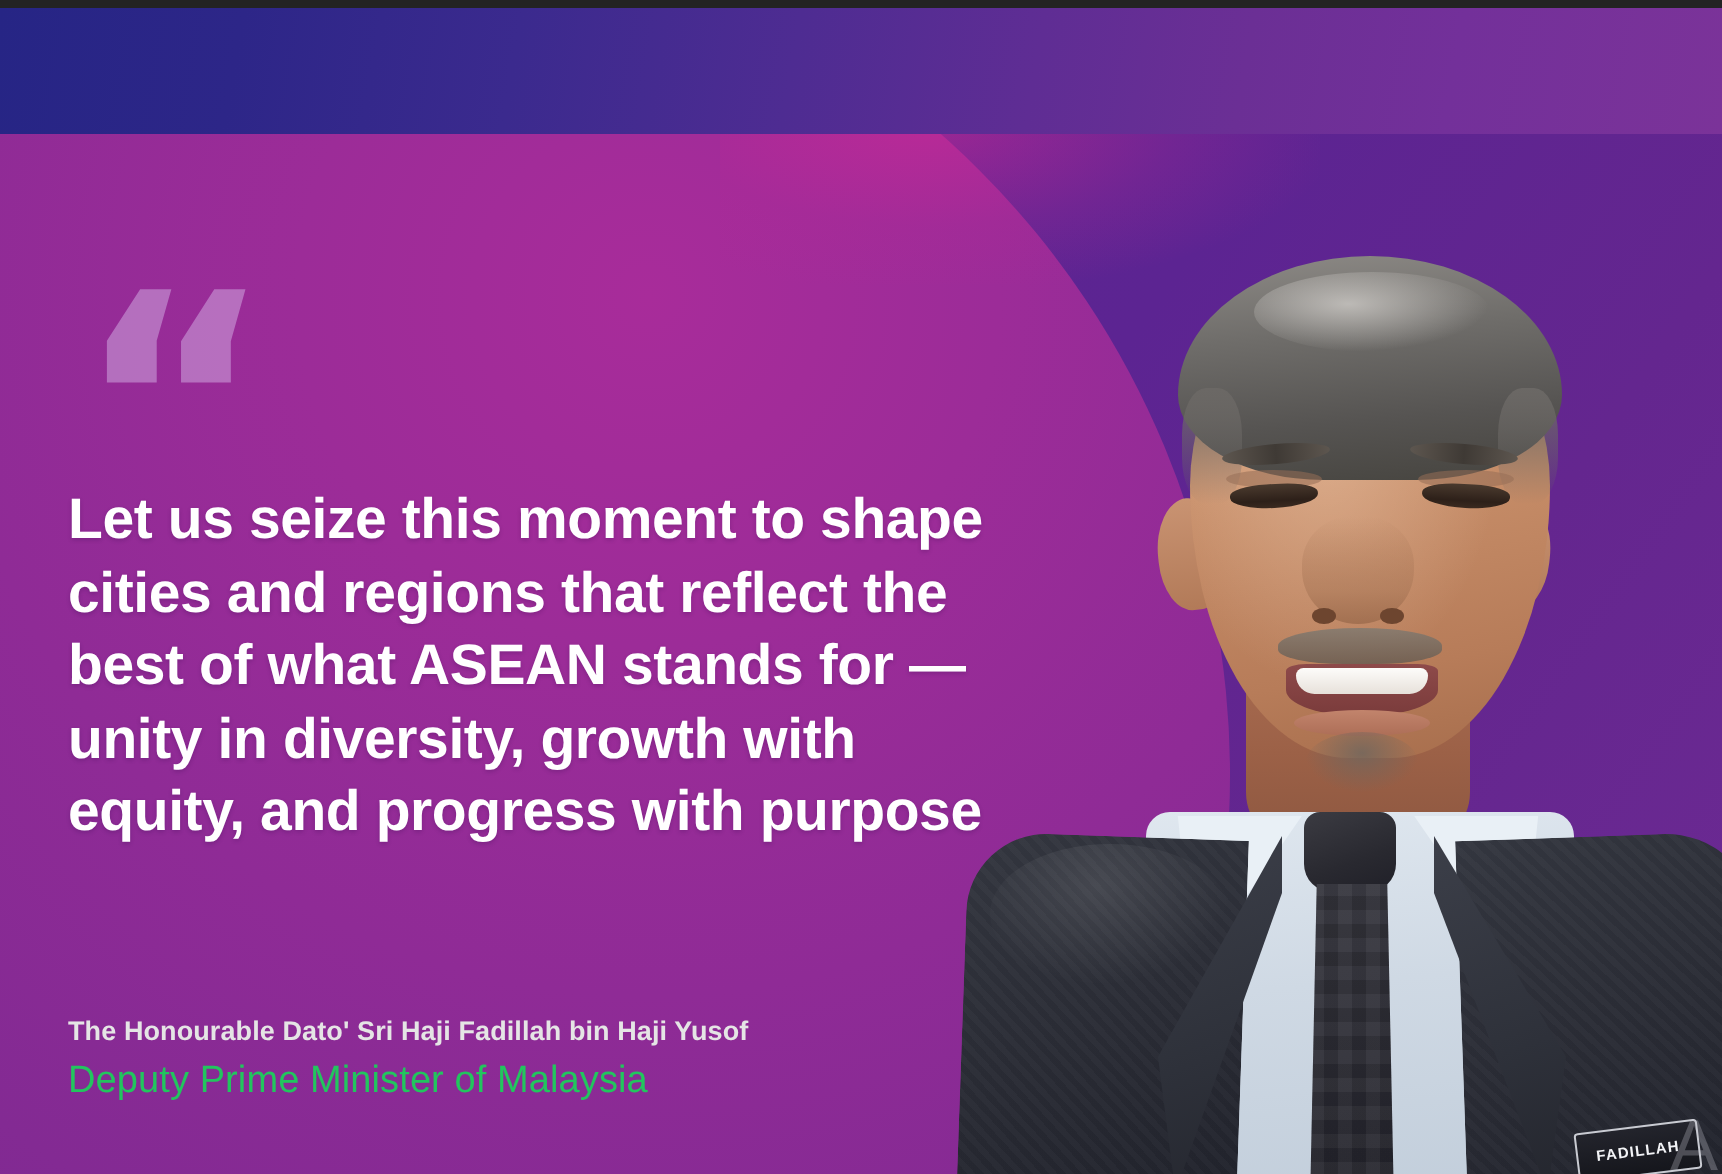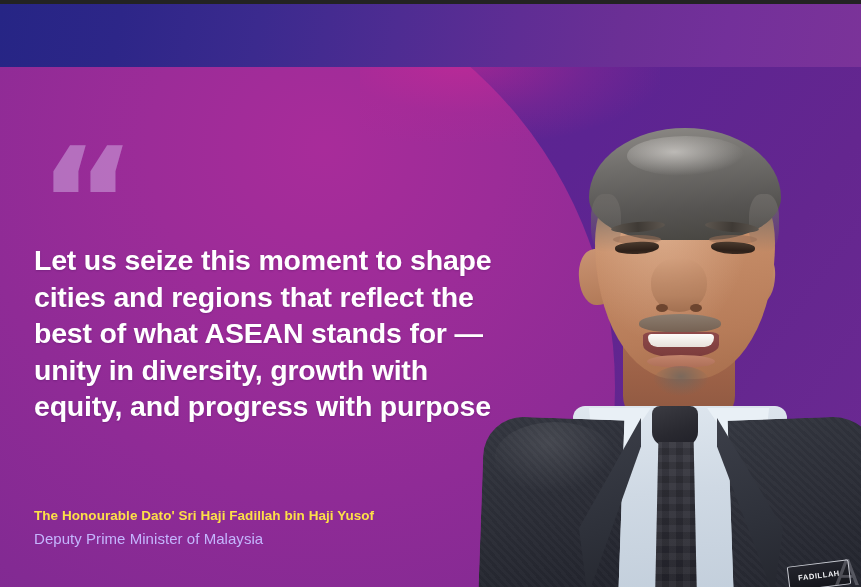--- a/index.html
+++ b/index.html
@@ -134,31 +134,31 @@
 
   .attribution {
     position: absolute;
     left: 34px;
     top: 440px;
     width: 460px;
   }
 
   .attrib-name {
     margin: 0;
-    color: #fde047;
+    color: #e5e5e5;
     font-size: 13.5px;
     font-weight: 700;
     letter-spacing: 0.05px;
     line-height: 1.45;
   }
 
   .attrib-role {
     margin: 2px 0 0 0;
-    color: #c4b5fd;
-    font-size: 15px;
+    color: #22c55e;
+    font-size: 19px;
     font-weight: 400;
     letter-spacing: 0.05px;
     line-height: 1.4;
   }
 
   
   .portrait {
     position: absolute;
     left: 455px;
     top: 66px;

